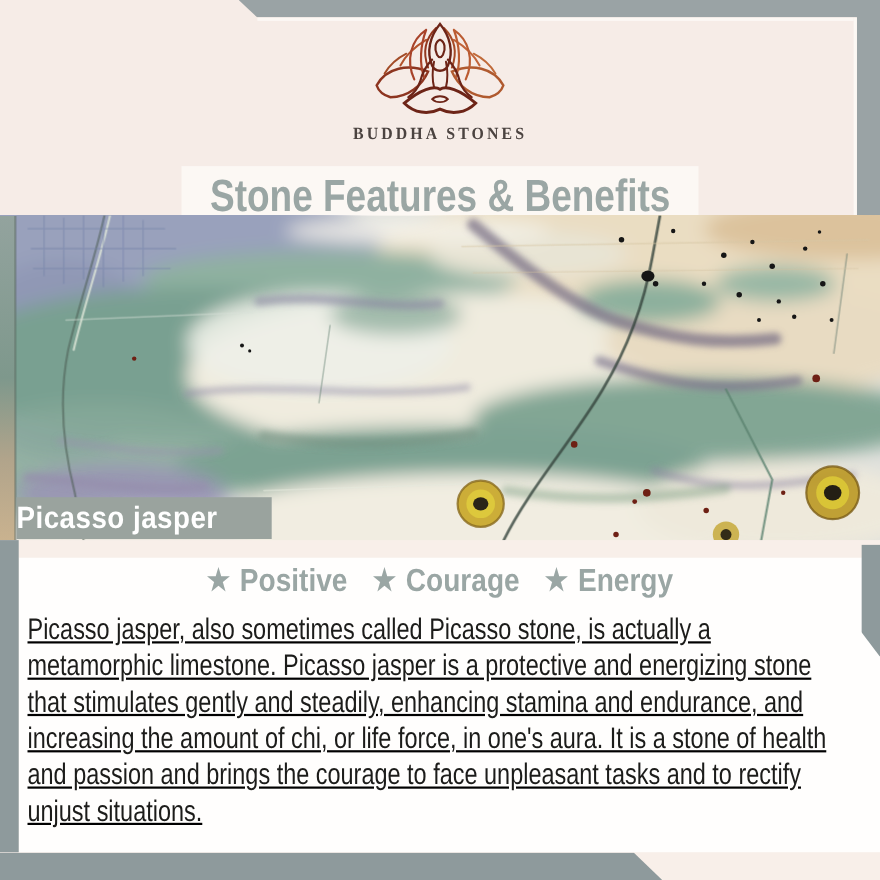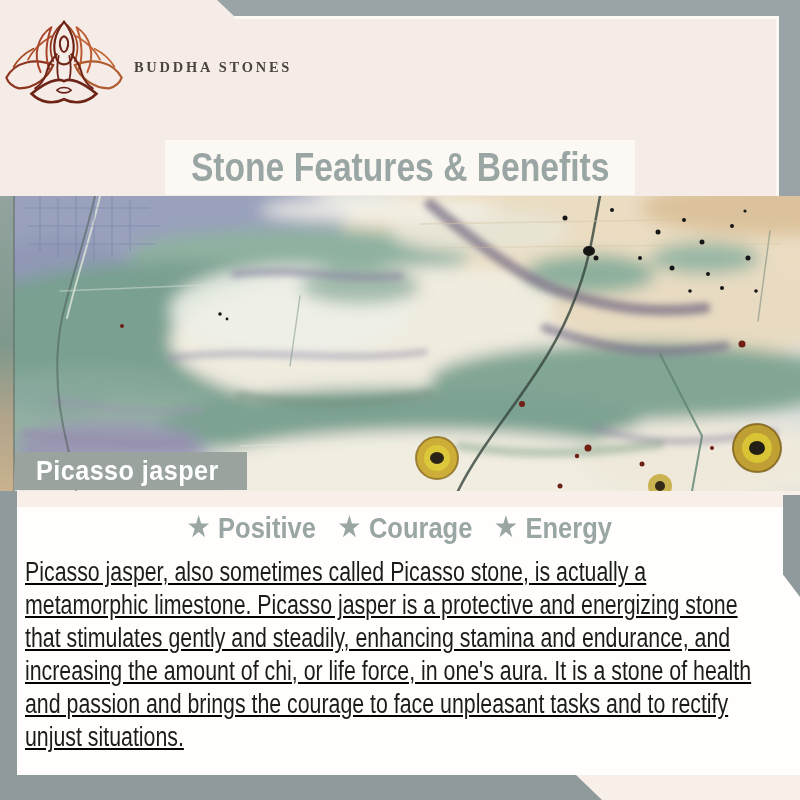--- a/index.html
+++ b/index.html
@@ -10,33 +10,33 @@
     font-family:"Liberation Sans",sans-serif;
   }
   .abs{position:absolute;}
   
   .top-ribbon{left:217px;top:0;width:583px;height:16px;background:var(--ribbon-top,#9aa3a5);
     clip-path:polygon(0 0,100% 0,100% 100%,17px 100%);}
   .right-strip-top{left:779px;top:0;width:21px;height:196px;background:var(--ribbon-top,#9aa3a5);}
   .top-inset{left:234px;top:16px;width:542px;height:3px;background:var(--banner-bg,#fcf8f4);}
   .right-inset{left:776px;top:16px;width:3px;height:180px;background:var(--banner-bg,#fcf8f4);}
   
-  .logo{left:0;top:20px;width:800px;display:flex;flex-direction:row;align-items:center;}
+  .logo{left:0;top:20px;width:800px;display:flex;flex-direction:column;align-items:center;}
   .brand-name{margin-top:3px;font-family:"Liberation Serif",serif;font-weight:600;
     font-size:15.5px;letter-spacing:3px;color:var(--brand-text,#4b4340);
     transform:scaleX(.93);white-space:nowrap;}
   
-  .banner{left:165px;top:140px;width:470px;height:55px;background:var(--banner-bg,#fcf8f4);
+  .banner{left:165px;top:151px;width:470px;height:55px;background:var(--banner-bg,#fcf8f4);
     display:flex;align-items:center;justify-content:center;text-align:right;}
   .banner-title{font-size:41px;font-weight:700;color:var(--accent-gray,#9aa6a4);
     white-space:nowrap;transform:scaleX(.82);letter-spacing:0;}
   
   .photo{left:0;top:196px;width:800px;height:295px;display:block;}
   .stone-label{left:15px;top:452px;width:232px;height:38px;background:var(--label-bg,#9aa39e);
-    display:flex;align-items:center;padding-left:21px;box-sizing:border-box;}
+    display:flex;align-items:center;box-sizing:border-box;}
   .stone-label span{color:var(--label-text,#ffffff);font-size:28px;font-weight:700;
     white-space:nowrap;transform:scaleX(.9);transform-origin:0 50%;letter-spacing:.5px;}
   
   .pink-strip{left:0;top:491px;width:800px;height:16px;background:var(--pink-strip,#f8efe9);}
   .card{left:17px;top:507px;width:783px;height:268px;background:var(--card-bg,#fffefd);}
   .left-strip{left:0;top:491px;width:17px;height:284px;background:var(--ribbon-gray,#8e9a9c);}
   .right-ribbon{left:783px;top:495px;width:17px;height:102px;background:var(--ribbon-gray,#8e9a9c);
     clip-path:polygon(0 0,100% 0,100% 100%,0 78%);}
   .bottom-band{left:0;top:775px;width:800px;height:25px;background:var(--pink-strip,#f8efe9);}
   .bottom-band-gray{left:0;top:775px;width:602px;height:25px;background:var(--ribbon-gray,#8e9a9c);

